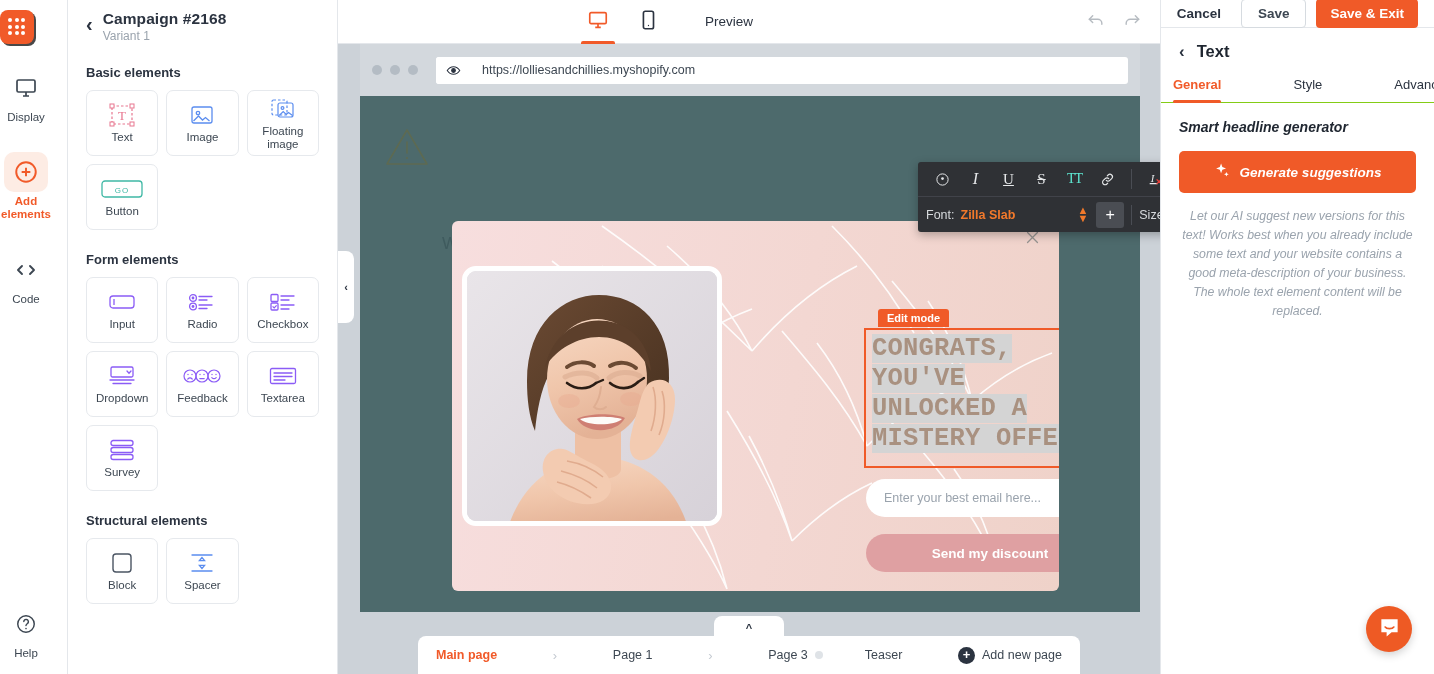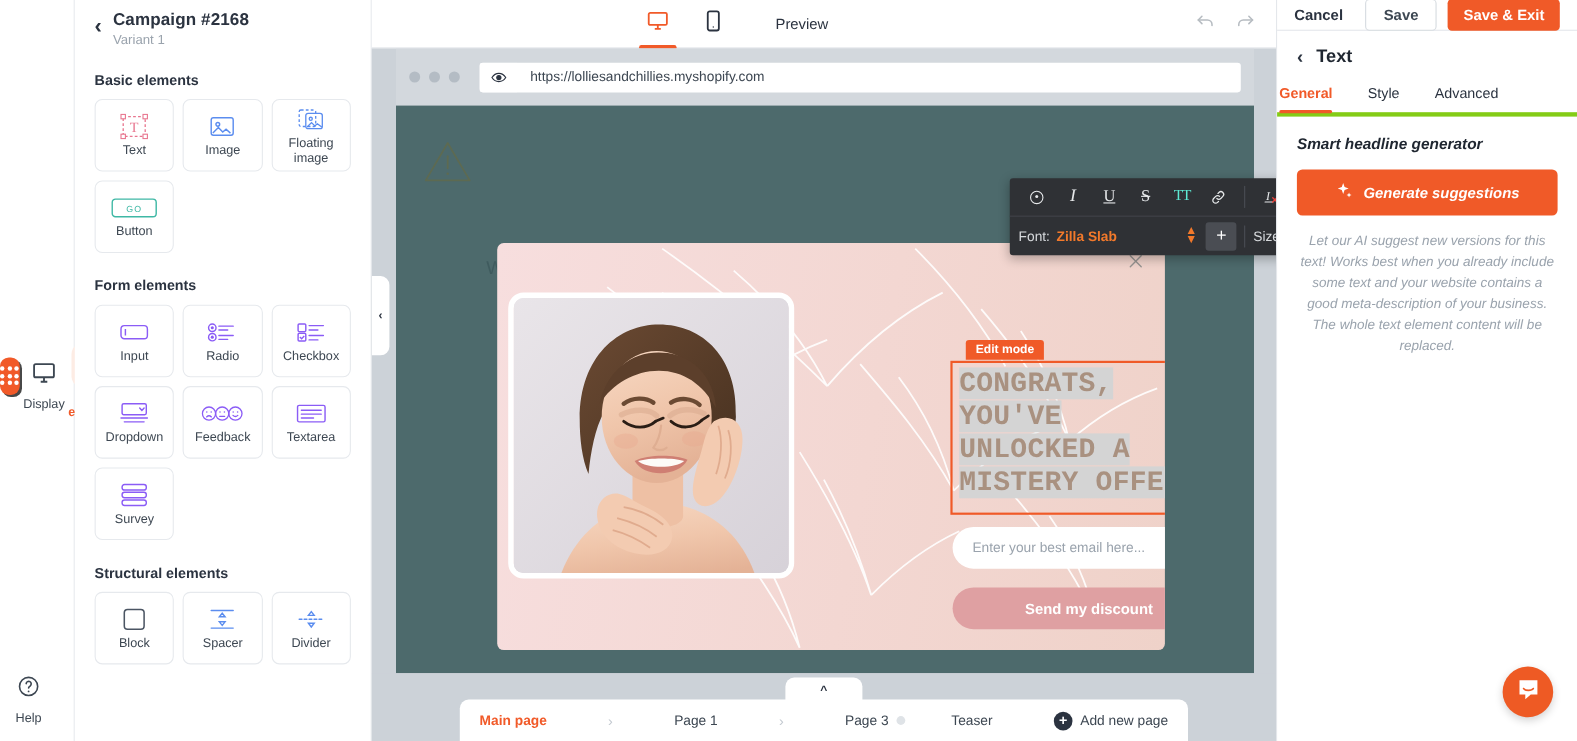--- a/index.html
+++ b/index.html
@@ -10,21 +10,21 @@
     background: #ffffff;
     color: #3d4752;
   }
   .app { position: relative; width: 1434px; height: 674px; display: flex; }
 
   
   .rail {
     width: 68px; height: 674px; flex: 0 0 68px;
     background: #ffffff;
     border-right: 1px solid #e4e7eb;
-    display: flex; flex-direction: row; align-items: center;
+    display: flex; flex-direction: column; 
     position: relative;
   }
   .logo {
     width: 34px; height: 34px; margin-top: 10px;
     border-radius: 8px;
     background: #f15a29;
     display: flex; align-items: center; justify-content: center;
     box-shadow: 2px 2px 0 rgba(40,40,40,.85);
     position: relative;
   }
@@ -289,21 +289,21 @@
     border: 1px solid #d6dbe0; border-radius: 4px; padding: 6px 16px; background:#fff;
     font-weight: 600;
   }
   .btn-savex {
     font-size: 13.5px; color: #fff; cursor: pointer; font-weight: 700;
     background: #f05a28; border-radius: 4px; padding: 7px 14px;
   }
   .right-hd { display: flex; align-items: center; gap: 12px; padding: 14px 18px 10px; }
   .right-back { font-size: 17px; color: #2b3340; cursor: pointer; font-weight: 700; line-height:1;}
   .right-title { font-size: 16.5px; font-weight: 700; color: #1f2630; }
-  .tabs { display: flex; padding: 0 2px; border-bottom: 4px solid #84cc16; }
+  .tabs { display: flex; padding: 0 12px; border-bottom: 1px solid #84cc16; gap: 40px; }
   .tab {
     font-size: 13px; color: #2b3340; padding: 6px 0 10px; margin-right: 32px;
     cursor: pointer; position: relative; white-space: nowrap;
   }
   .tab.active { color: #f15a29; font-weight: 700; }
   .tab.active::after {
     content: ""; position: absolute; left: 0; right: 0; bottom: -1px;
     height: 3px; background: #f05a28; border-radius: 2px;
   }
   .rp-body { padding: 16px 18px 0; font-style: italic; }
@@ -555,30 +555,20 @@
         <div class="el-ico">
           <svg width="30" height="22" viewBox="0 0 30 22" fill="none" stroke="#5b8def" stroke-width="1.3">
             <path d="M5 3h20M5 19h20" stroke-linecap="round"></path>
             <path d="M15 5.5l-2.6 3.2h5.2z" fill="none"></path>
             <path d="M15 16.5l-2.6-3.2h5.2z" fill="none"></path>
           </svg>
         </div>
         <div class="el-lbl">Spacer</div>
       </div>
 
-      <div class="el-card">
-        <div class="el-ico">
-          <svg width="30" height="22" viewBox="0 0 30 22" fill="none" stroke="#5b8def" stroke-width="1.3">
-            <path d="M4 11h22" stroke-dasharray="2.5 2" stroke-linecap="round"></path>
-            <path d="M15 4l-2.6 3.4h5.2z" fill="none"></path>
-            <path d="M15 18l-2.6-3.4h5.2z" fill="none"></path>
-          </svg>
-        </div>
-        <div class="el-lbl">Divider</div>
-      </div>
     </div>
   </div>
 
   <div class="center">
 
     <div class="topbar">
       <div class="dev-tabs">
         <div class="dev-tab active">
           <span>
             <svg width="22" height="22" viewBox="0 0 24 24" fill="none" stroke="#f15a29" stroke-width="1.8">

